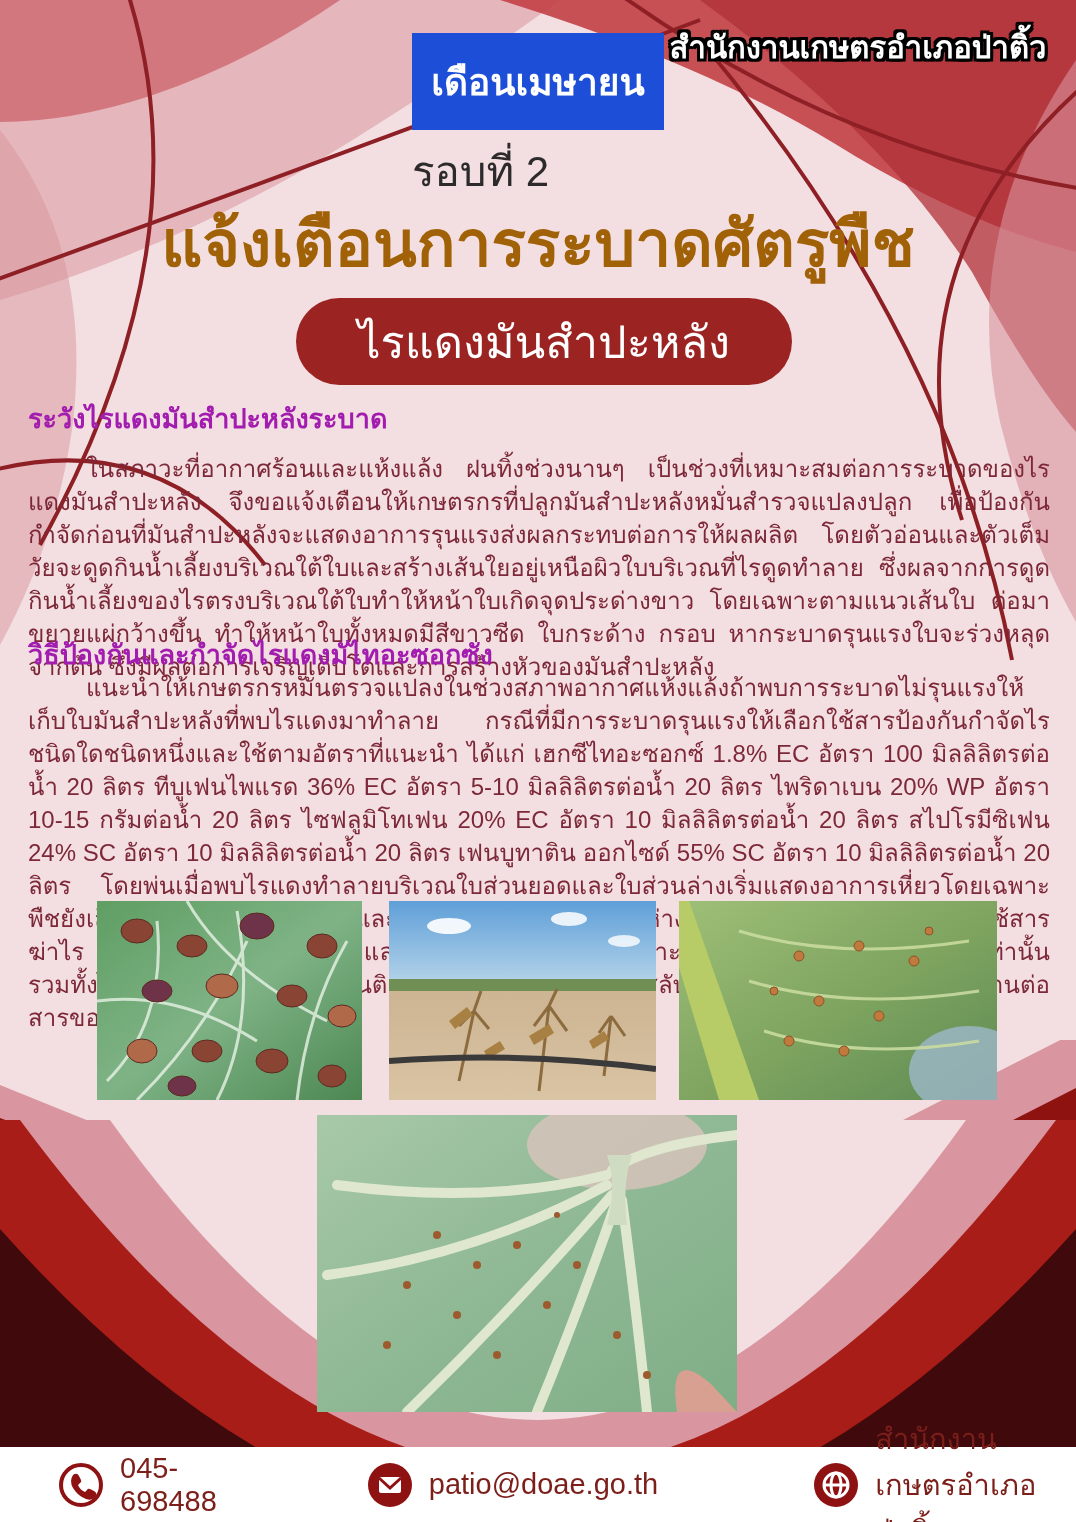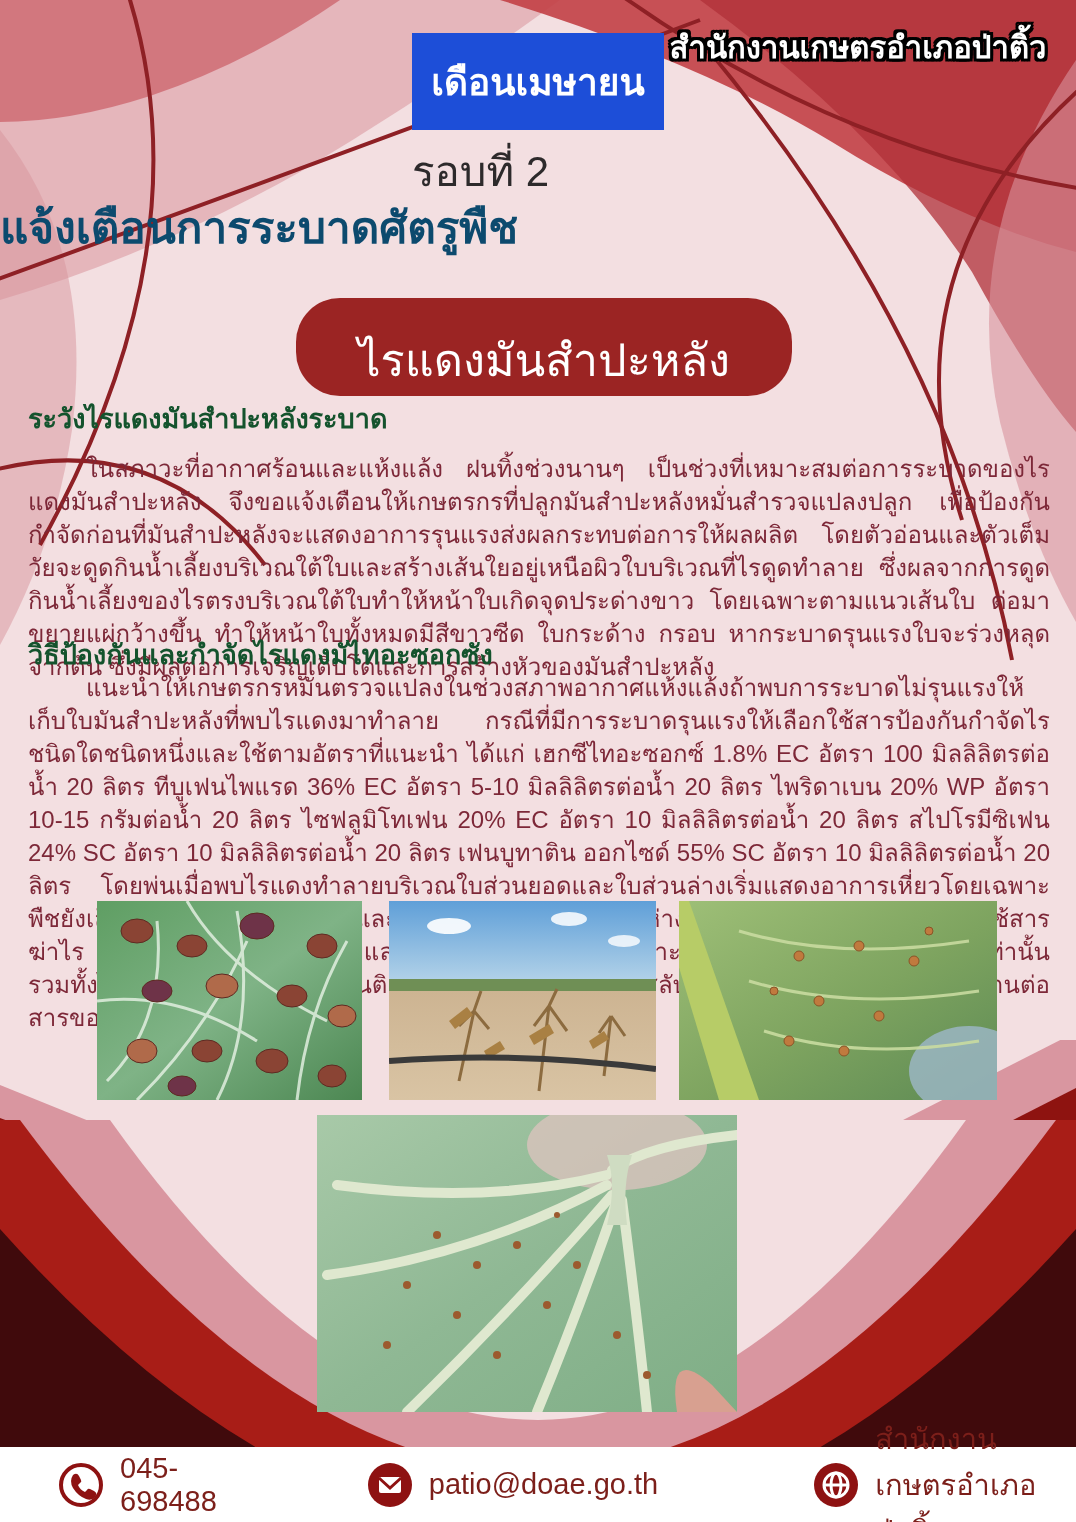--- a/index.html
+++ b/index.html
@@ -11,28 +11,28 @@
   
   .month-box{position:absolute;left:412px;top:33px;width:252px;height:97px;background:#1d4ed8;
     display:flex;align-items:center;justify-content:center;z-index:4;}
   .month-box span{color:#fff;font-size:37px;font-weight:bold;}
   .office{position:absolute;left:640px;top:28px;width:436px;text-align:center;z-index:4;
     color:#fff;font-weight:bold;font-size:31px;line-height:40px;
     text-shadow:-3px -3px 0 #000,3px -3px 0 #000,-3px 3px 0 #000,3px 3px 0 #000,
                  0 -3px 0 #000,0 3px 0 #000,-3px 0 0 #000,3px 0 0 #000;}
   .round{position:absolute;left:412px;top:138px;width:252px;z-index:4;
     color:#2d2a2b;font-size:42px;}
-  .main-title{position:absolute;left:0;top:192px;width:1076px;text-align:left;z-index:4;
-    color:#0c4a6e;font-size:44px;font-weight:bold;}
-  .pest-pill{position:absolute;left:296px;top:298px;width:496px;height:98px;background:#9b2423;
-    border-radius:44px;display:flex;align-items:flex-end;justify-content:center;z-index:4;}
+  .main-title{position:absolute;left:0;top:192px;width:1076px;text-align:center;z-index:4;
+    color:#a16207;font-size:64px;font-weight:bold;}
+  .pest-pill{position:absolute;left:296px;top:298px;width:496px;height:87px;background:#9b2423;
+    border-radius:44px;display:flex;align-items:center;justify-content:center;z-index:4;}
   .pest-pill span{color:#fff;font-size:45px;}
 
   
-  .sec-head{position:absolute;left:28px;width:1020px;color:#14532d;font-size:27px;font-weight:bold;z-index:4;}
+  .sec-head{position:absolute;left:28px;width:1020px;color:#a21caf;font-size:27px;font-weight:bold;z-index:4;}
   .sec-body{position:absolute;left:28px;width:1022px;color:#7d2838;font-size:24px;line-height:33px;
     text-align:justify;text-indent:58px;z-index:4;}
   #sec1-head{top:397px;} #sec1-body{top:452px;}
   #sec2-head{top:633px;} #sec2-body{top:671px;}
 
   
   .photo{position:absolute;z-index:5;overflow:hidden;}
   #photo1{left:97px;top:901px;width:265px;height:199px;}
   #photo2{left:389px;top:901px;width:267px;height:199px;}
   #photo3{left:679px;top:901px;width:318px;height:199px;}

